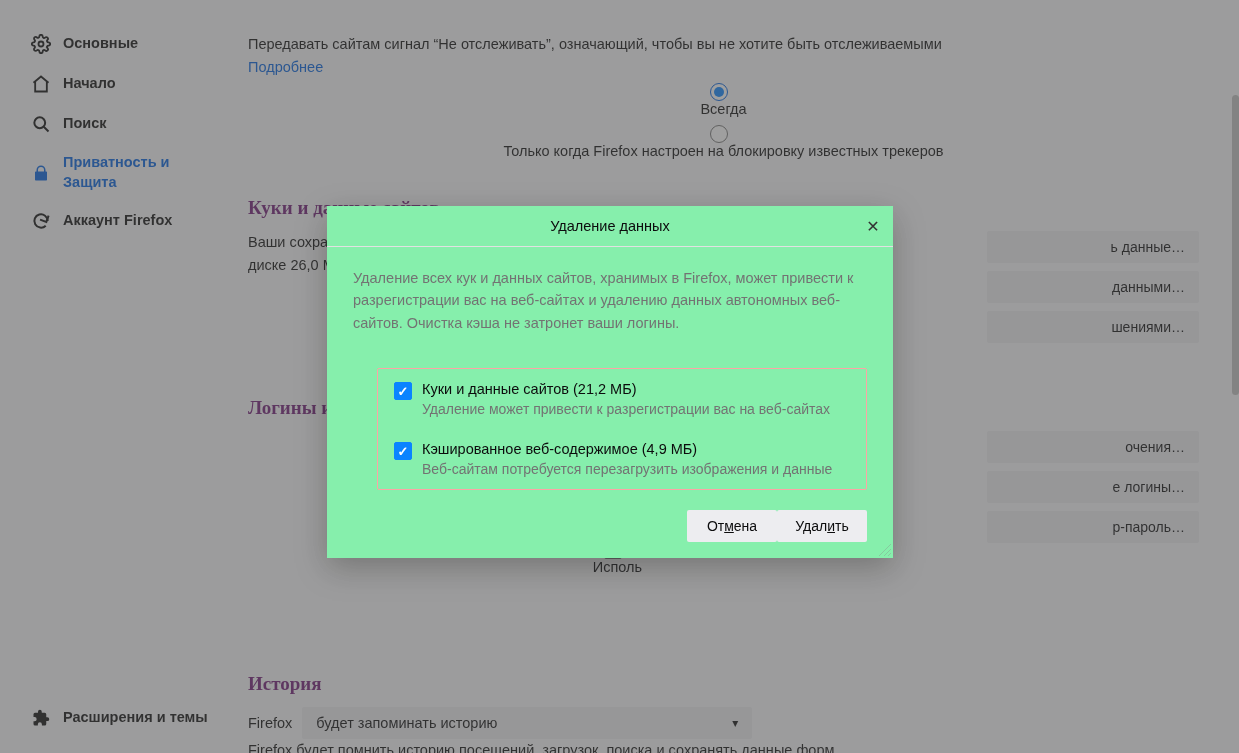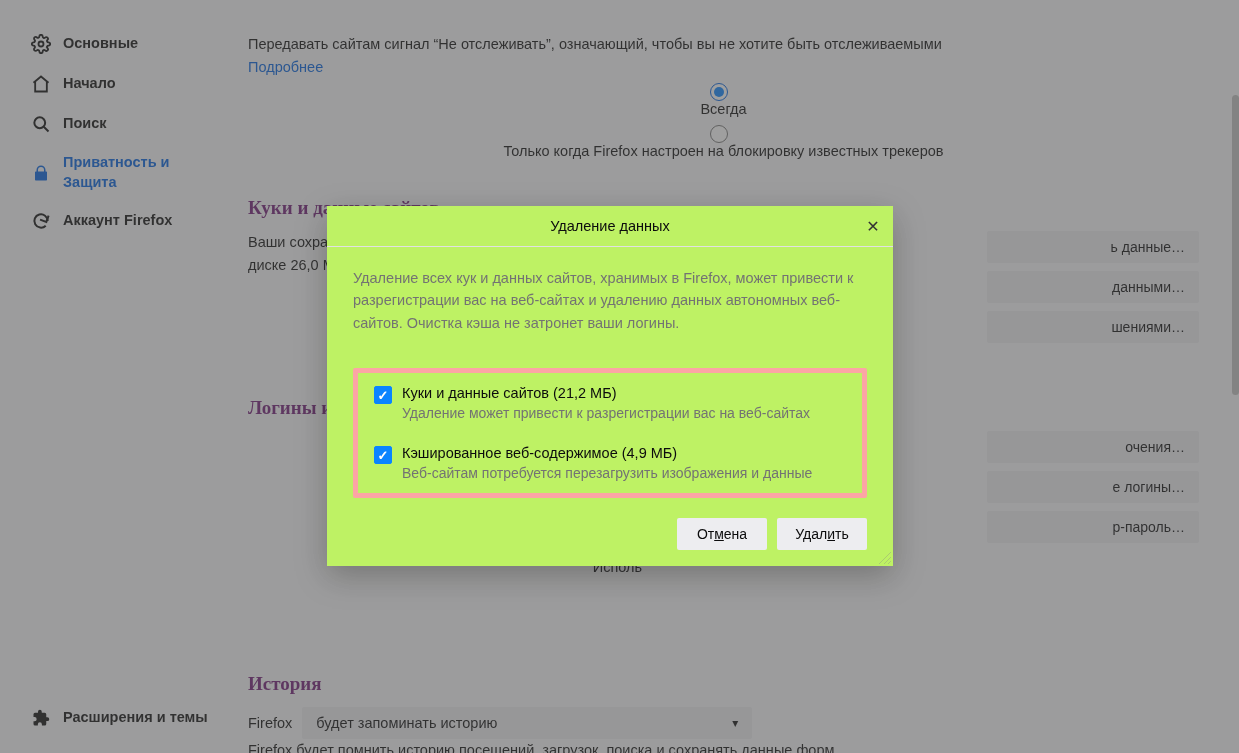--- a/index.html
+++ b/index.html
@@ -195,21 +195,21 @@
     position: absolute;
     inset: 0;
     background: rgba(80,80,80,0.55);
   }
   
   .dialog {
     position: absolute;
     left: 327px;
     top: 206px;
     width: 566px;
-    background: #bef264;
+    background: #86efac;
     box-shadow: 0 10px 30px rgba(0,0,0,0.25);
     border-radius: 0;
   }
   .dialog-header {
     position: relative;
     padding: 12px 0;
     text-align: center;
     border-bottom: 1px solid #e1e1e2;
     font-size: 14.5px;
     color: #0c0c0d;
@@ -227,40 +227,40 @@
   }
   .dialog-body {
     padding: 20px 26px 16px 26px;
   }
   .dialog-text {
     color: #737373;
     line-height: 1.55;
     margin-bottom: 34px;
   }
   .dialog-options {
-    border: 5px solid #fca5a5;
+    border: 1px solid #fca5a5;
     border-radius: 2px;
+    margin-left: 24px;
   }
   .dialog-option {
     padding: 12px 16px;
     display: flex;
     align-items: flex-start;
   }
   .dialog-option .checkbox {
     margin-top: 1px;
   }
   .opt-primary { color: #0c0c0d; }
   .opt-secondary {
     color: #737373;
     font-size: 14px;
     margin-top: 4px;
   }
   .dialog-footer {
     display:flex;
-    gap: 10px;
     justify-content: flex-end;
     margin-top: 20px;
   }
   .dialog-footer .btn {
     min-width: 90px;
   }
   .resize-handle {
     position: absolute;
     right: 2px; bottom: 2px;
     width: 12px; height: 12px;

